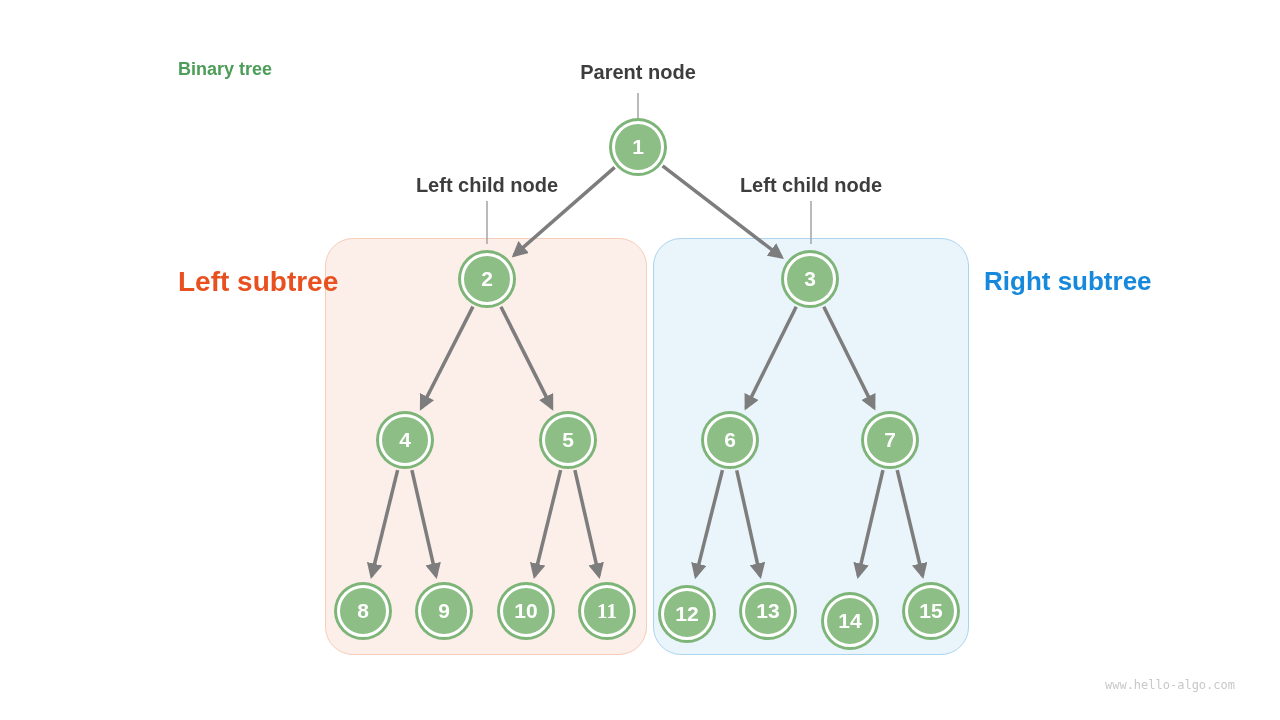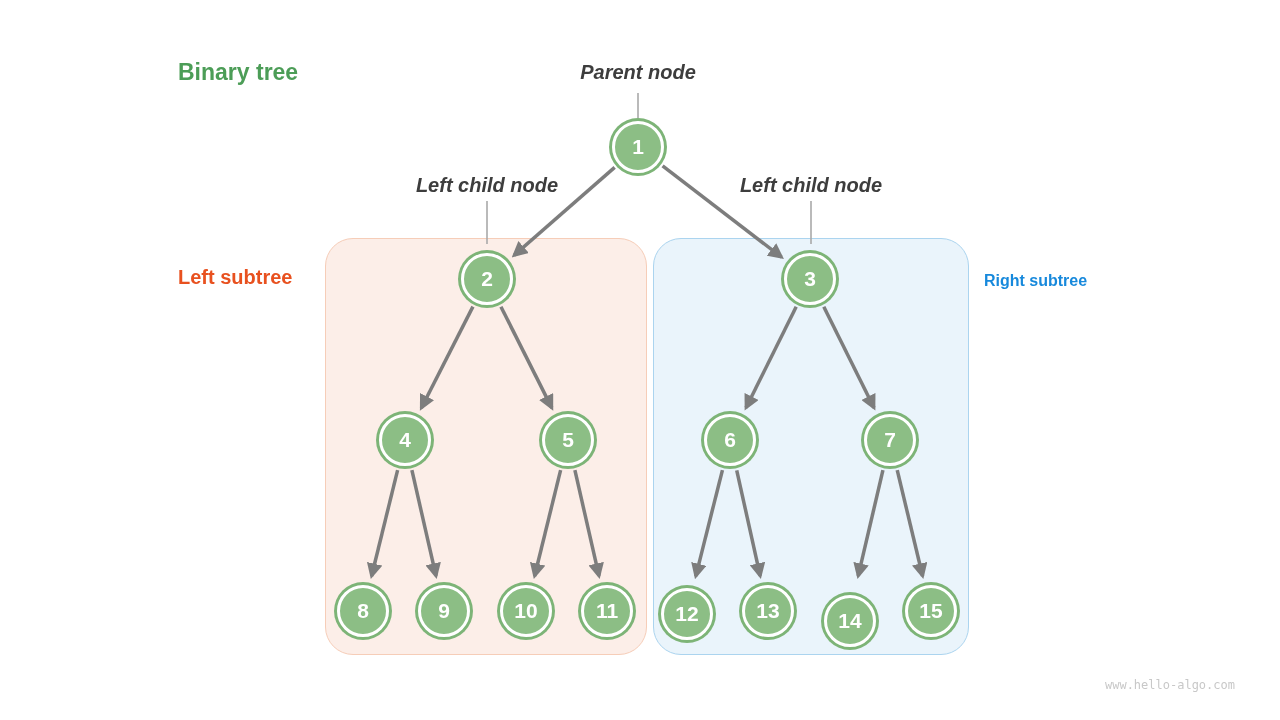--- a/index.html
+++ b/index.html
@@ -53,28 +53,28 @@
     font-weight: bold;
   }
 
   .lbl {
     position: absolute;
     z-index: 4;
     font-weight: bold;
     white-space: nowrap;
   }
   .lbl.dark { color: var(--label-text); font-size: 20px; }
-  .lbl.centered { transform: translateX(-50%); font-style: italic; }
+  .lbl.centered { transform: translateX(-50%); }
 
-  .title      { left: 178px; top: 59px;  font-size: 23px; color: var(--title-green); }
+  .title      { left: 178px; top: 59px;  font-size: 18px; color: var(--title-green); }
   .parent-lbl { left: 638px; top: 61px; }
   .lchild-lbl { left: 487px; top: 174px; }
   .rchild-lbl { left: 811px; top: 174px; }
-  .lsub-lbl   { left: 178px; top: 266px; font-size: 20px; color: var(--left-label); }
-  .rsub-lbl   { left: 984px; top: 272px; font-size: 16px; color: var(--right-label); }
+  .lsub-lbl   { left: 178px; top: 266px; font-size: 28px; color: var(--left-label); }
+  .rsub-lbl   { left: 984px; top: 266px; font-size: 26px; color: var(--right-label); }
 
   .watermark {
     position: absolute;
     right: 45px; top: 678px;
     z-index: 4;
     font-family: "DejaVu Sans Mono", monospace;
     font-size: 12px;
     color: var(--watermark-gray);
   }
 </style>
@@ -139,21 +139,21 @@
       </div>
       <div class="node" style="left: 337px; top: 585px;">
         <span>8</span>
       </div>
       <div class="node" style="left: 418px; top: 585px;">
         <span>9</span>
       </div>
       <div class="node" style="left: 500px; top: 585px; text-align: right;">
         <span>10</span>
       </div>
-      <div class="node" style="left: 581px; top: 585px;">
+      <div class="node" style="left: 581px; top: 585px; font-family: Liberation Serif, serif;">
         <span>11</span>
       </div>
       <div class="node" style="left: 661px; top: 588px;">
         <span>12</span>
       </div>
       <div class="node" style="left: 742px; top: 585px;">
         <span>13</span>
       </div>
       <div class="node" style="left: 824px; top: 585px; margin-top: 10px;">
         <span>14</span>

